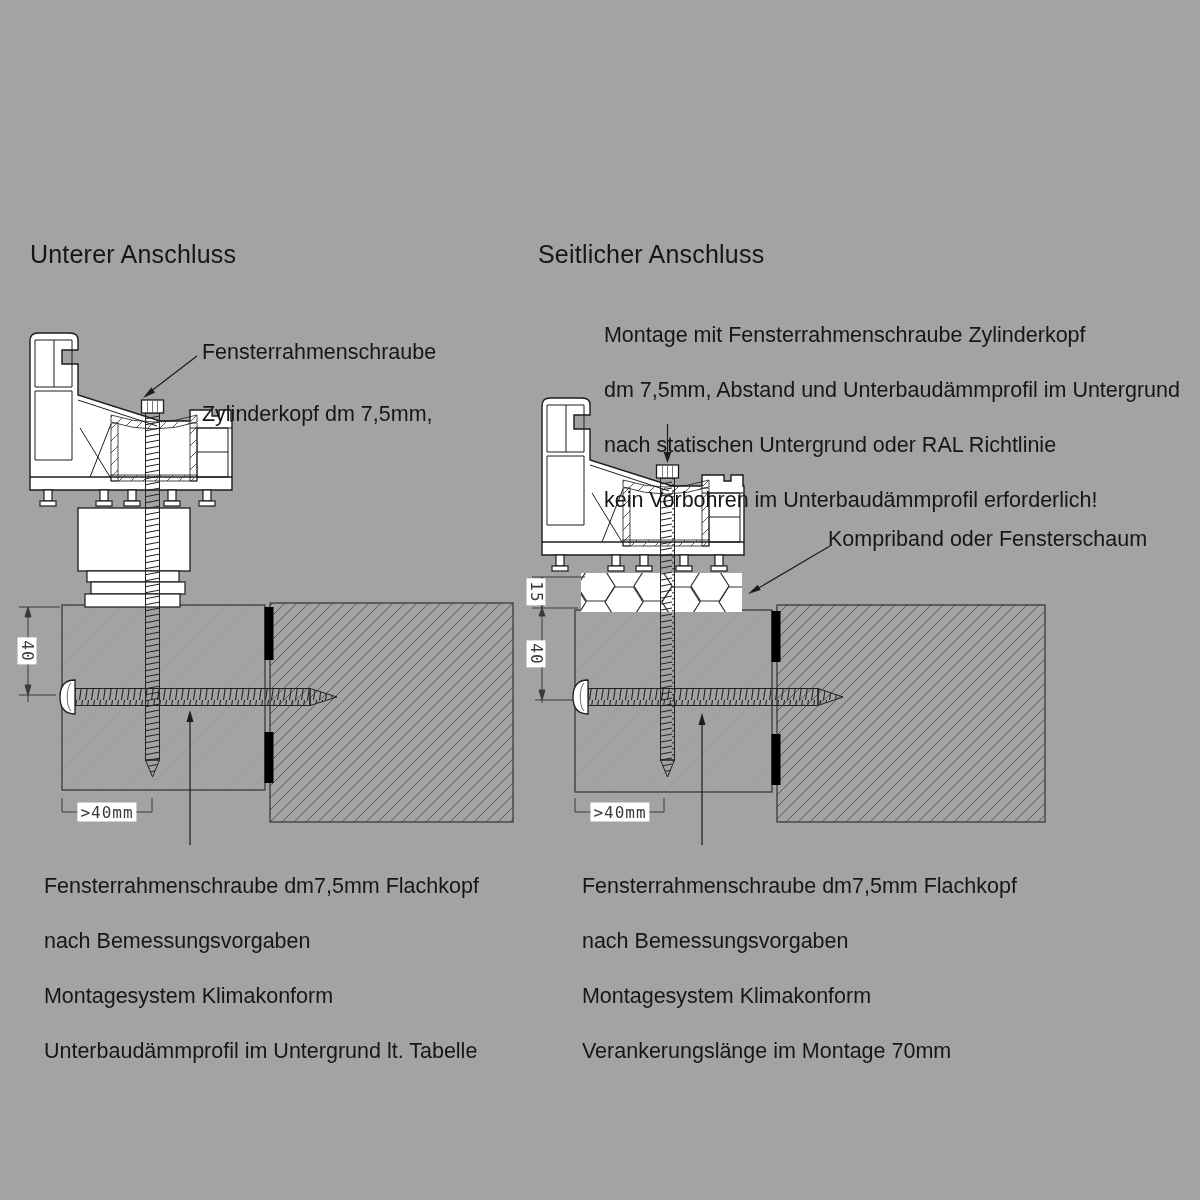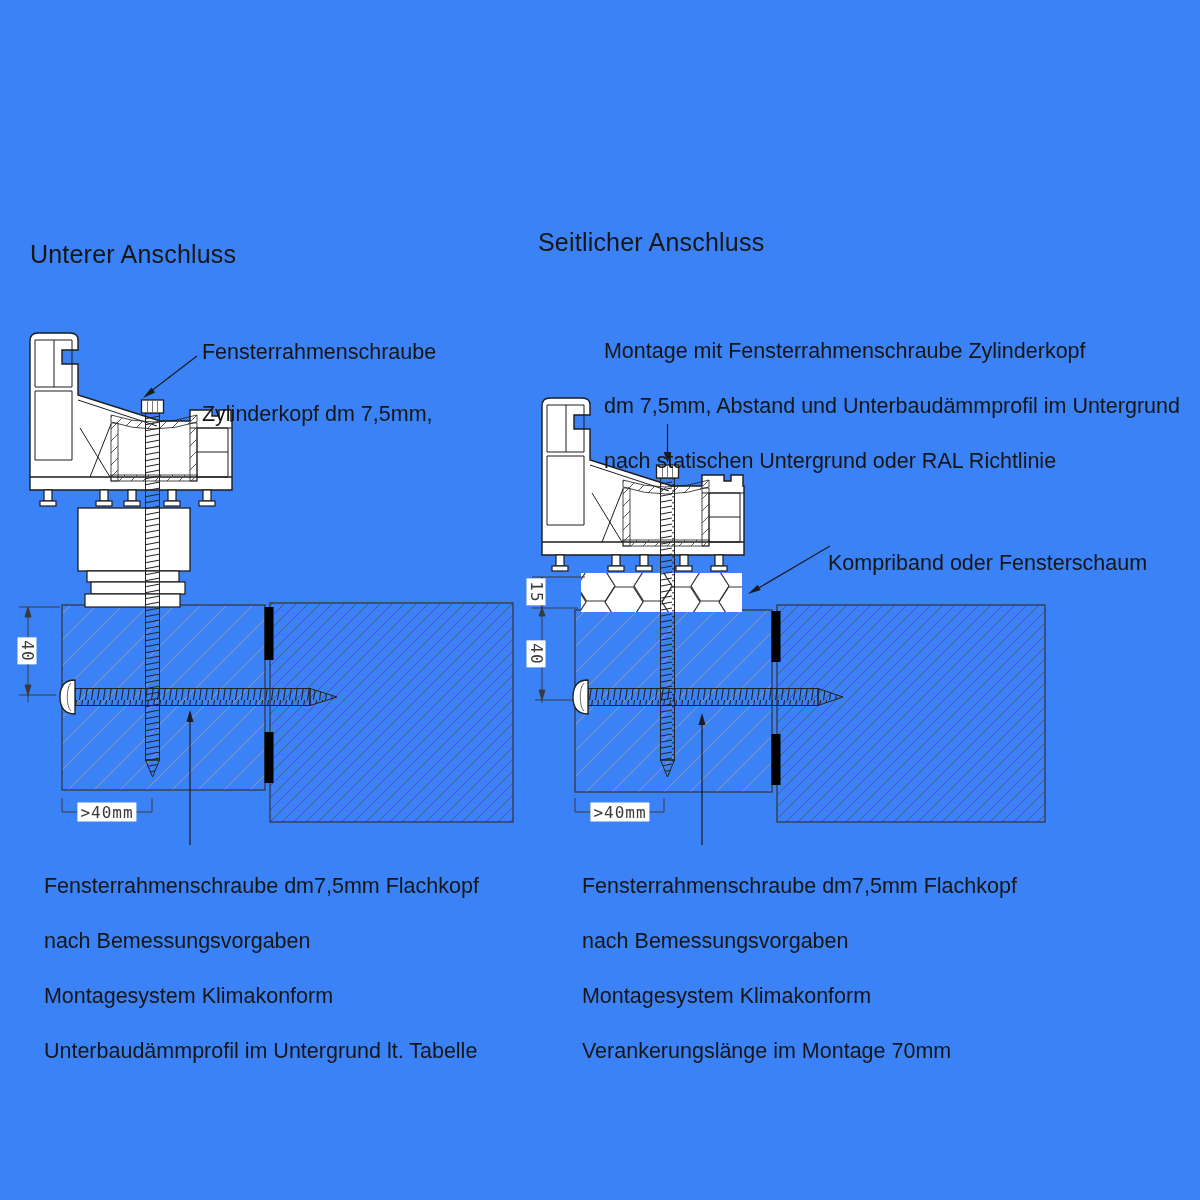--- a/index.html
+++ b/index.html
@@ -1,16 +1,16 @@
 <!DOCTYPE html>
 <html><head>
 <meta charset="utf-8">
 <style>
   html,body{margin:0;padding:0;background:#fff;}
-  .canvas{position:relative;width:1200px;height:1200px;background:#3b82f6;overflow:hidden;
+  .canvas{position:relative;width:1200px;height:1200px;background:#a3a3a3;overflow:hidden;
           font-family:"Liberation Sans",sans-serif;color:#111;}
   .canvas svg{position:absolute;left:0;top:0;}
   .txt{position:absolute;white-space:pre;}
   .title{font-size:25px;letter-spacing:.2px;color:#161616;}
   .note{font-size:21.5px;line-height:27.5px;color:#161616;}
   .dimtext{font-family:"DejaVu Sans Mono",monospace;font-size:16px;color:#3a3a3a;
            background:#fff;padding:0 3px;letter-spacing:1px;}
   .vdim{transform:translate(-50%,-50%) rotate(90deg);transform-origin:center;}
   .hdim{transform:translate(-50%,-50%);}
 </style>
@@ -189,34 +189,35 @@
       <polygon points="748,594 757.7,584.8 760.7,590.0" fill="#1c1c1c"></polygon>
     </g>
     <g>
       <path d="M702,845 V723" stroke="#1c1c1c" stroke-width="1.2" fill="none"></path>
       <polygon points="702,713 698.5,725 705.5,725" fill="#1c1c1c"></polygon>
     </g>
   </g>
 </svg>
 
 <div class="txt title" style="left:30px;top:240px;">Unterer Anschluss</div>
-<div class="txt title" style="left:538px;top:228px;">Seitlicher Anschluss</div>
+<div class="txt title" style="left:538px;top:240px;">Seitlicher Anschluss</div>
 
 <div class="txt note" style="left:190px;top:306px;line-height:31px;">
   <span>Fensterrahmenschraube</span><br>
   <span>Zylinderkopf dm 7,5mm,</span>
 </div>
 
-<div class="txt note" style="left:592px;top:310px;">
+<div class="txt note" style="left:592px;top:294px;">
   <span>Montage mit Fensterrahmenschraube Zylinderkopf</span><br>
   <span>dm 7,5mm, Abstand und Unterbaudämmprofil im Untergrund</span><br>
   <span>nach statischen Untergrund oder RAL Richtlinie</span><br>
-</div>
-
-<div class="txt note" style="left:828px;top:550px;">Kompriband oder Fensterschaum</div>
+  <span>kein Vorbohren im Unterbaudämmprofil erforderlich!</span>
+</div>
+
+<div class="txt note" style="left:828px;top:526px;">Kompriband oder Fensterschaum</div>
 
 <div class="txt note" style="left:32px;top:845px;">
   <span>Fensterrahmenschraube dm7,5mm Flachkopf</span><br>
   <span>nach Bemessungsvorgaben</span><br>
   <span>Montagesystem Klimakonform</span><br>
   <span>Unterbaudämmprofil im Untergrund lt. Tabelle</span>
 </div>
 
 <div class="txt note" style="left:570px;top:845px;">
   <span>Fensterrahmenschraube dm7,5mm Flachkopf</span><br>

